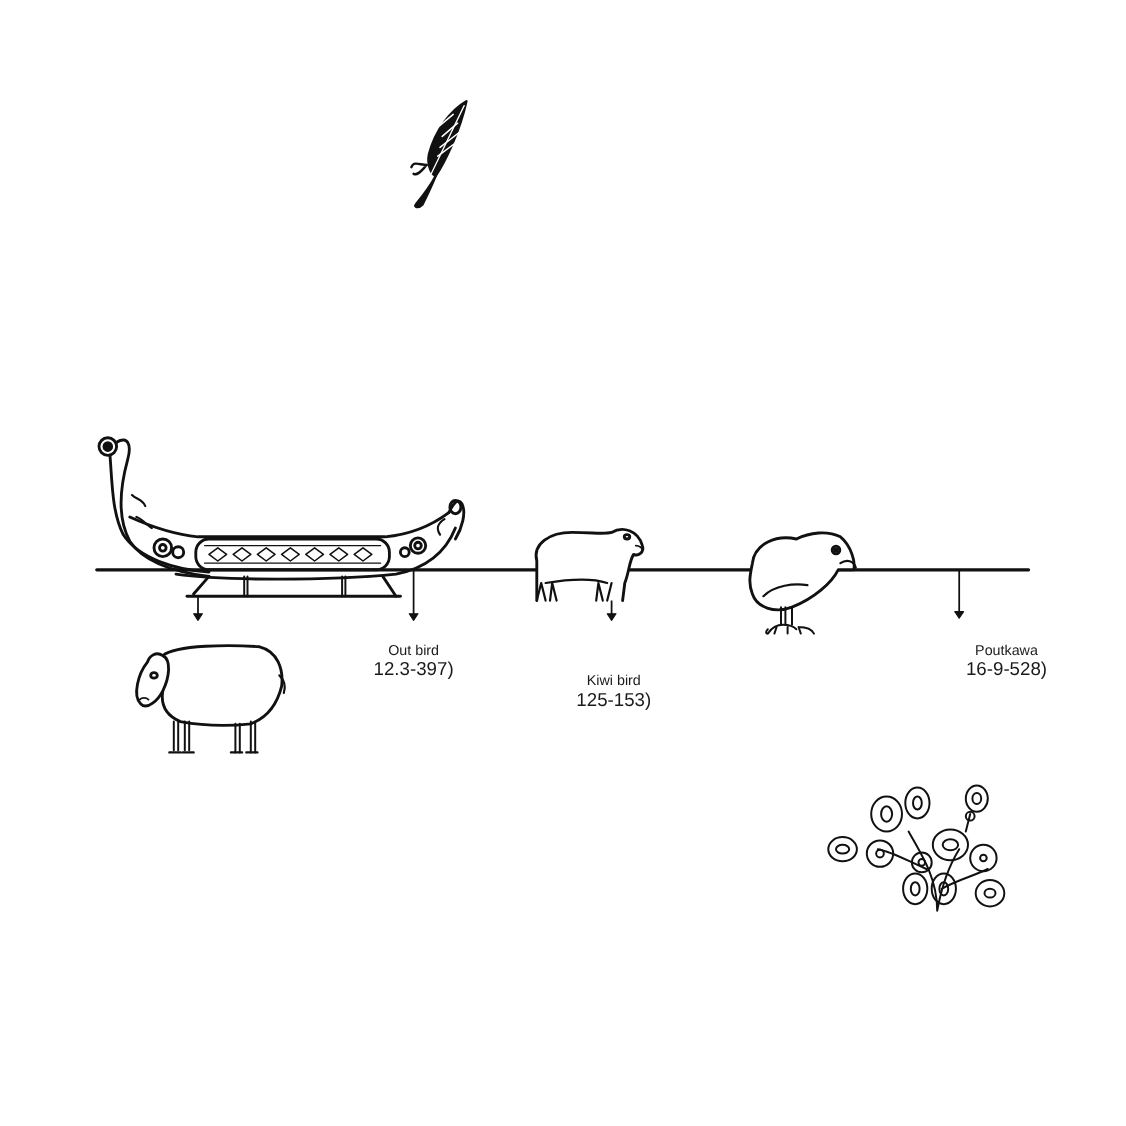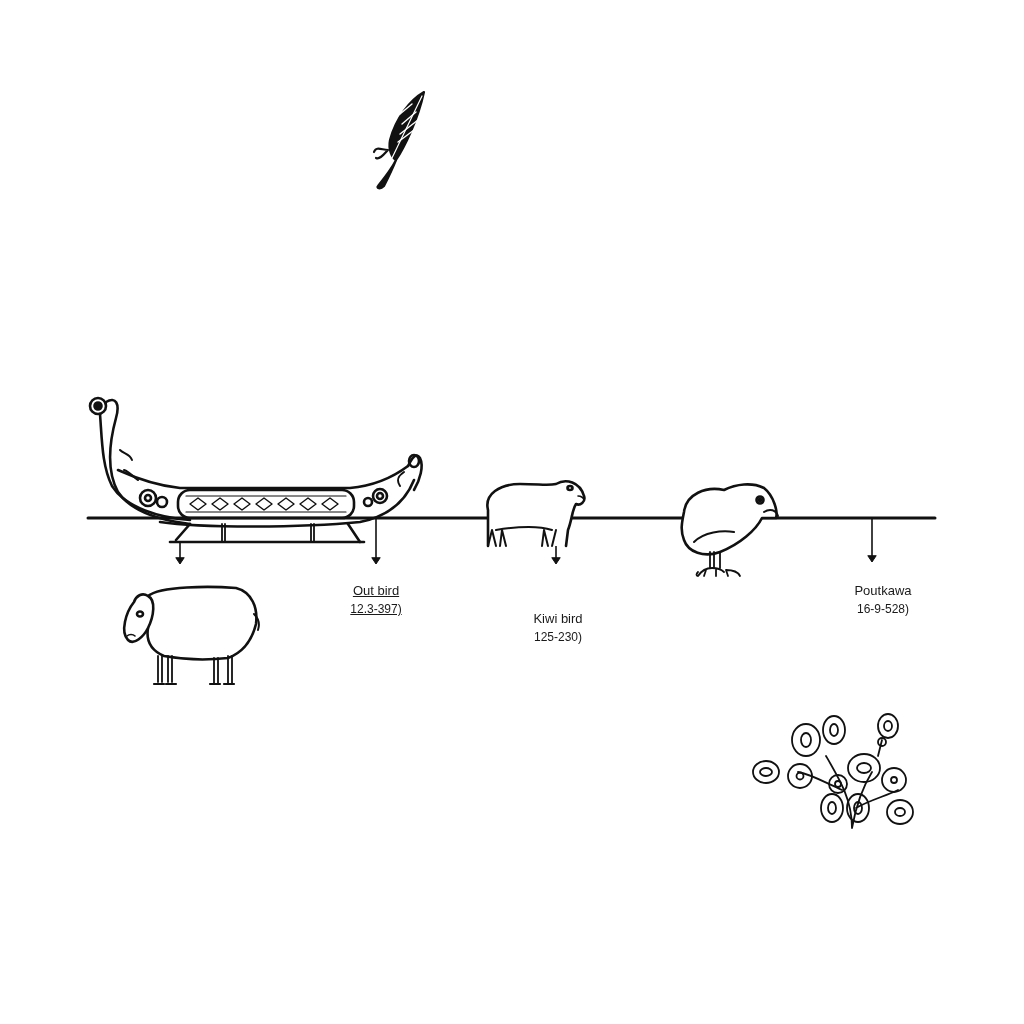--- a/index.html
+++ b/index.html
@@ -1,20 +1,20 @@
 <!DOCTYPE html>
 <html><head>
 <meta charset="utf-8">
 <style>
   html, body { margin: 0; padding: 0; background: #ffffff; }
   body { width: 1024px; height: 1024px; position: relative; overflow: hidden; font-family: "Liberation Sans", sans-serif; color: #111; }
   .layer { position: absolute; left: 0; top: 0; width: 1024px; height: 1024px; }
   .label { position: absolute; text-align: center; font-size: 13px; line-height: 18px; color: #1a1a1a; }
   .label .name { display: block; }
-  .label .range { display: block; font-size: 12px; }
+  .label .range { display: block; font-size: 17px; }
 </style>
 </head>
 <body>
 
 <svg class="layer" viewBox="0 0 1024 1024" xmlns="http://www.w3.org/2000/svg" fill="none" stroke="#111" stroke-linecap="round" stroke-linejoin="round">
 
   <line x1="88" y1="518" x2="935" y2="518" stroke-width="3"></line>
 
   <g stroke-width="2.2">
     <path d="M424 92 C410 100, 396 118, 390 140 C388 150, 392 158, 396 160 C404 148, 418 120, 424 92 Z" fill="#111"></path>
@@ -122,24 +122,24 @@
     <circle cx="894" cy="780" r="3"></circle>
     <ellipse cx="832" cy="808" rx="11" ry="14"></ellipse>
     <ellipse cx="832" cy="808" rx="4" ry="6"></ellipse>
     <ellipse cx="858" cy="808" rx="11" ry="14"></ellipse>
     <ellipse cx="858" cy="808" rx="4" ry="6"></ellipse>
     <ellipse cx="900" cy="812" rx="13" ry="12"></ellipse>
     <ellipse cx="900" cy="812" rx="5" ry="4"></ellipse>
   </g>
 </svg>
 
-<div class="label" style="left:336px; top:582px; width:80px;text-decoration:underline;">
+<div class="label" style="left:336px; top:582px; width:80px;">
   <span class="name">Out bird</span>
   <span class="range">12.3-397)</span>
 </div>
 <div class="label" style="left:518px; top:610px; width:80px;">
   <span class="name">Kiwi bird</span>
-  <span class="range">125-230)</span>
+  <span class="range">125-153)</span>
 </div>
-<div class="label" style="left:838px; top:582px; width:90px;">
+<div class="label" style="left:870px; top:582px; width:90px;">
   <span class="name">Poutkawa</span>
   <span class="range">16-9-528)</span>
 </div>
 
 </body></html>

